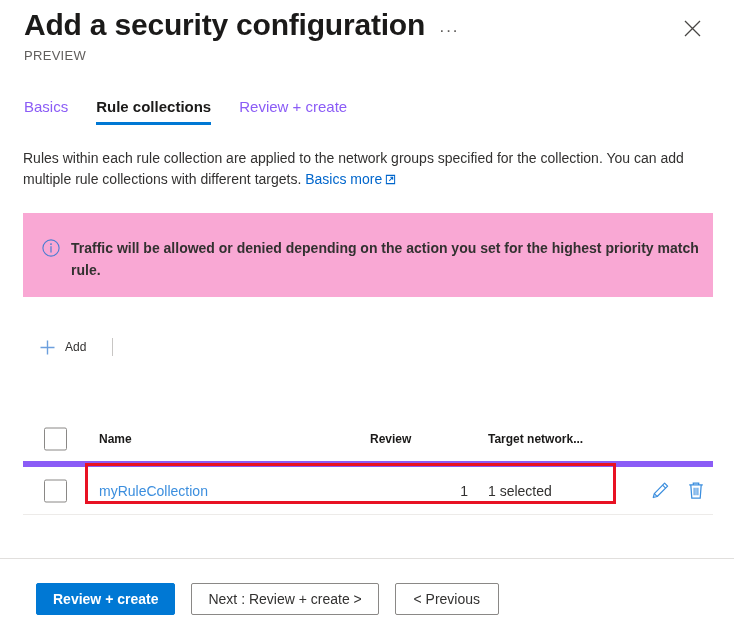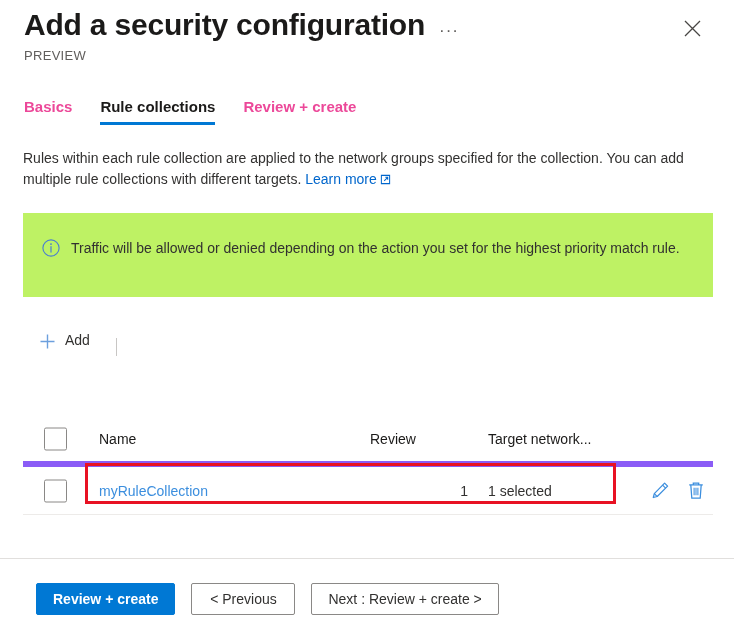--- a/index.html
+++ b/index.html
@@ -75,24 +75,23 @@
     position: absolute;
     left: 22px;
     top: 98px;
     display: flex;
     align-items: flex-start;
   }
   .tab {
     position: relative;
     padding: 0 14px 10px 14px;
     font-size: 15px;
-    color: #ec4899;
-    cursor: pointer;
-    white-space: nowrap;
-    font-weight: bold;
+    color: #8b5cf6;
+    cursor: pointer;
+    white-space: nowrap;
   }
   .tab:first-child { padding-left: 2px; }
   .tab.active {
     font-weight: 700;
     color: #1b1a19;
   }
   .tab.active::after {
     content: "";
     position: absolute;
     left: 14px;
@@ -124,22 +123,23 @@
     margin-left: 3px;
   }
 
   
   .info-banner {
     position: absolute;
     left: 23px;
     top: 213px;
     width: 690px;
     height: 84px;
-    background: #bef264;
+    background: #f9a8d4;
     box-sizing: border-box;
+    font-weight: bold;
   }
   .info-icon {
     position: absolute;
     left: 19px;
     top: 26px;
     width: 18px;
     height: 18px;
   }
   .info-text {
     position: absolute;
@@ -155,23 +155,24 @@
   .commandbar {
     position: absolute;
     left: 28px;
     top: 330px;
     height: 34px;
     display: flex;
     align-items: center;
   }
   .cmd-btn {
     display: flex;
+    align-items: center;
     height: 30px;
     padding: 0 10px;
-    font-size: 14px;
+    font-size: 12px;
     color: #323130;
     cursor: pointer;
     user-select: none;
   }
   .cmd-btn.disabled {
     color: #a19f9d;
     cursor: default;
   }
   .cmd-btn .cmd-glyph {
     display: inline-flex;
@@ -217,22 +218,22 @@
     box-sizing: border-box;
     border: 1px solid #8a8886;
     background: #ffffff;
     border-radius: 2px;
     cursor: pointer;
   }
   .col-name   { position: absolute; left: 76px;  top: 50%; transform: translateY(-50%); }
   .col-rules  { position: absolute; left: 347px; top: 50%; transform: translateY(-50%); width: 98px; }
   .col-target { position: absolute; left: 465px; top: 50%; transform: translateY(-50%); }
   .th {
-    font-size: 14px;
-    font-weight: 400;
+    font-size: 12px;
+    font-weight: 700;
     color: #1b1a19;
     white-space: nowrap;
   }
   .td {
     font-size: 14px;
     color: #323130;
     white-space: nowrap;
   }
   .td.num { text-align: right; }
   .link-cell {
@@ -334,21 +335,21 @@
 
 <div class="tabs">
   <div class="tab">Basics</div>
   <div class="tab active">Rule collections</div>
   <div class="tab">Review + create</div>
 </div>
 
 <div class="description">
   <span>Rules within each rule collection are applied to the network groups specified for the collection.</span>
   <span>You can add multiple rule collections with different targets.</span>
-  <a class="learn-more"><span>Learn more</span><span class="ext-link-icon"><svg width="11" height="11" viewBox="0 0 12 12" aria-hidden="true">
+  <a class="learn-more"><span>Basics more</span><span class="ext-link-icon"><svg width="11" height="11" viewBox="0 0 12 12" aria-hidden="true">
           <path d="M1.5 1.5 H10.5 V10.5 H1.5 Z" fill="none" stroke="#0066cc" stroke-width="1.1"></path>
           <path d="M4.6 7.4 L8.4 3.6 M5.8 3.6 H8.4 V6.2" fill="none" stroke="#0066cc" stroke-width="1.1"></path>
         </svg></span></a>
 </div>
 
 <div class="info-banner">
   <div class="info-icon">
     <svg width="18" height="18" viewBox="0 0 18 18" aria-hidden="true">
       <circle cx="9" cy="9" r="8.1" fill="none" stroke="#4a7dd1" stroke-width="1.1"></circle>
       <circle cx="9" cy="5.1" r="0.95" fill="#4a7dd1"></circle>
@@ -409,15 +410,15 @@
       </div>
     </div>
   </div>
 </div>
 
 <div class="highlight-box"></div>
 
 <div class="footer-divider"></div>
 <div class="footer">
   <div class="btn btn-primary">Review + create</div>
+  <div class="btn btn-secondary">Next : Review + create &gt;</div>
   <div class="btn btn-secondary">&lt; Previous</div>
-  <div class="btn btn-secondary">Next : Review + create &gt;</div>
 </div>
 
 </body></html>

